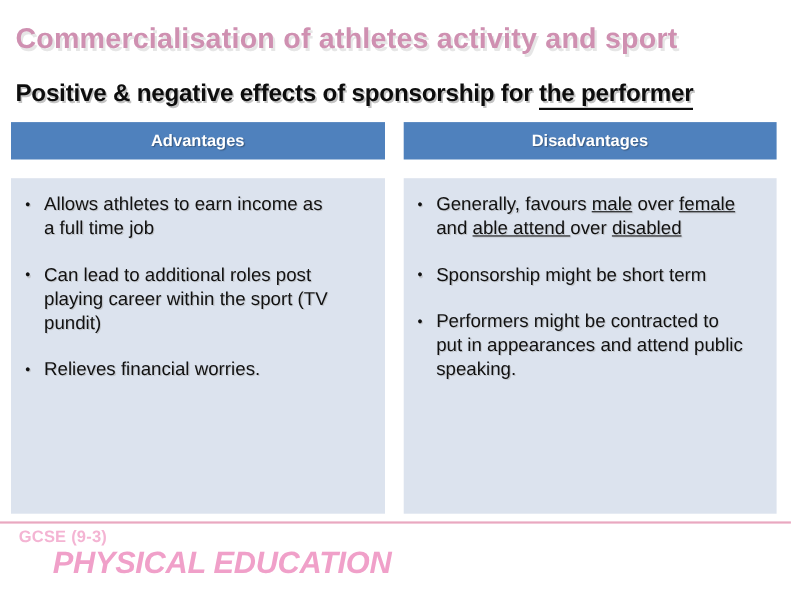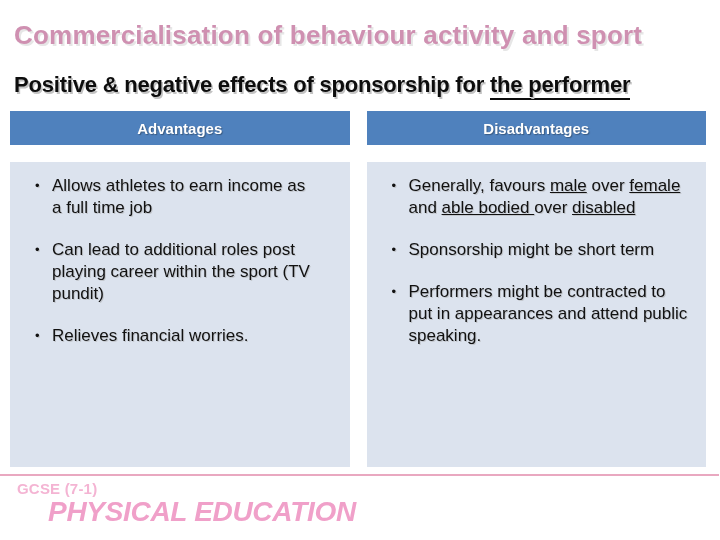--- a/index.html
+++ b/index.html
@@ -44,21 +44,21 @@
   }
   .th {
     background: #4f81bd;
     color: #ffffff;
     font-size: 15px; font-weight: bold;
     display: flex; align-items: center; justify-content: center;
     text-shadow: 1px 1px 1px rgba(20,20,20,0.35);
   }
   .cell {
     background: #dce3ee;
-    padding: 13px 6px 0 24px;
+    padding: 13px 6px 0 12px;
     overflow: hidden;
   }
   .cell ul { margin: 0; padding: 0; list-style: none; }
   .cell li {
     position: relative;
     padding-left: 18px;
     margin: 0 0 20px 0;
     font-size: 17px;
     line-height: 22px;
     color: #111111;
@@ -90,21 +90,21 @@
     letter-spacing: -0.3px;
     white-space: nowrap;
     margin-left: 34px;
   }
 </style>
 </head>
 <body>
 
 <div>
 
-  <h1 class="title">Commercialisation of behaviour activity and sport</h1>
+  <h1 class="title">Commercialisation of athletes activity and sport</h1>
 
   <h2 class="subtitle"><span>Positive &amp; negative effects of sponsorship for </span><span class="u2">the performer</span></h2>
 
   <div class="cmp-table">
     <div class="th">Advantages</div>
     <div class="th">Disadvantages</div>
 
     <div class="cell">
       <ul>
         <li>Allows athletes to earn income as
@@ -112,27 +112,27 @@
         <li>Can lead to additional roles post
 playing career within the sport (TV
 pundit)</li>
         <li>Relieves financial worries.</li>
       </ul>
     </div>
 
     <div class="cell">
       <ul>
         <li><span>Generally, favours </span><span class="u">male</span><span> over </span><span class="u">female</span><span>
-and </span><span class="u">able bodied </span><span>over </span><span class="u">disabled</span></li>
+and </span><span class="u">able attend </span><span>over </span><span class="u">disabled</span></li>
         <li>Sponsorship might be short term</li>
         <li>Performers might be contracted to
 put in appearances and attend public
 speaking.</li>
       </ul>
     </div>
   </div>
 
   <div class="footer-rule"></div>
 
-  <div class="footer-gcse">GCSE (7-1)</div>
+  <div class="footer-gcse">GCSE (9-3)</div>
   <div class="footer-pe">PHYSICAL EDUCATION</div>
 
 </div>
 
 </body></html>

